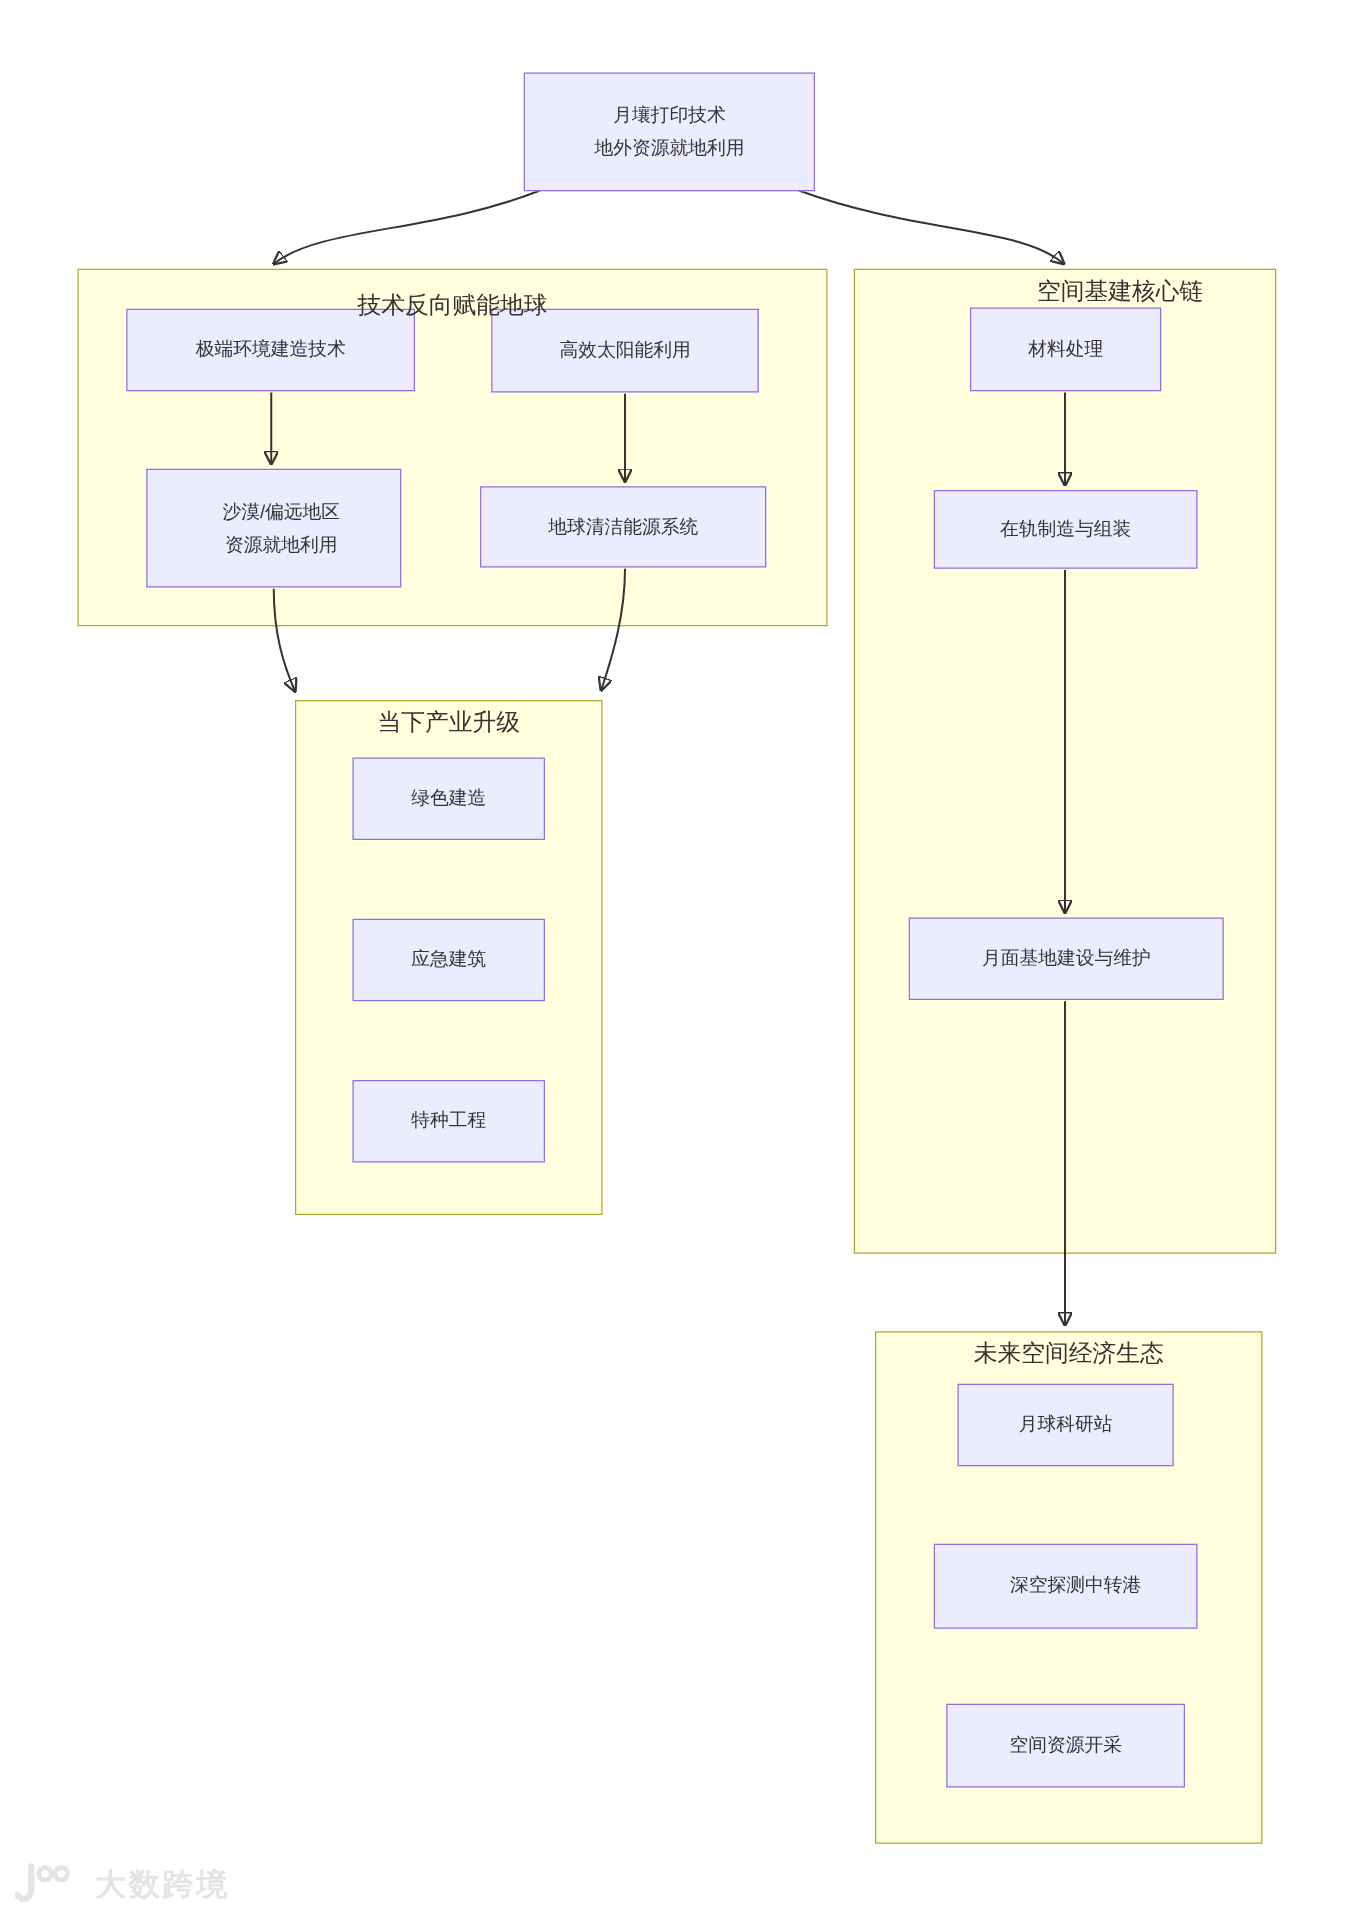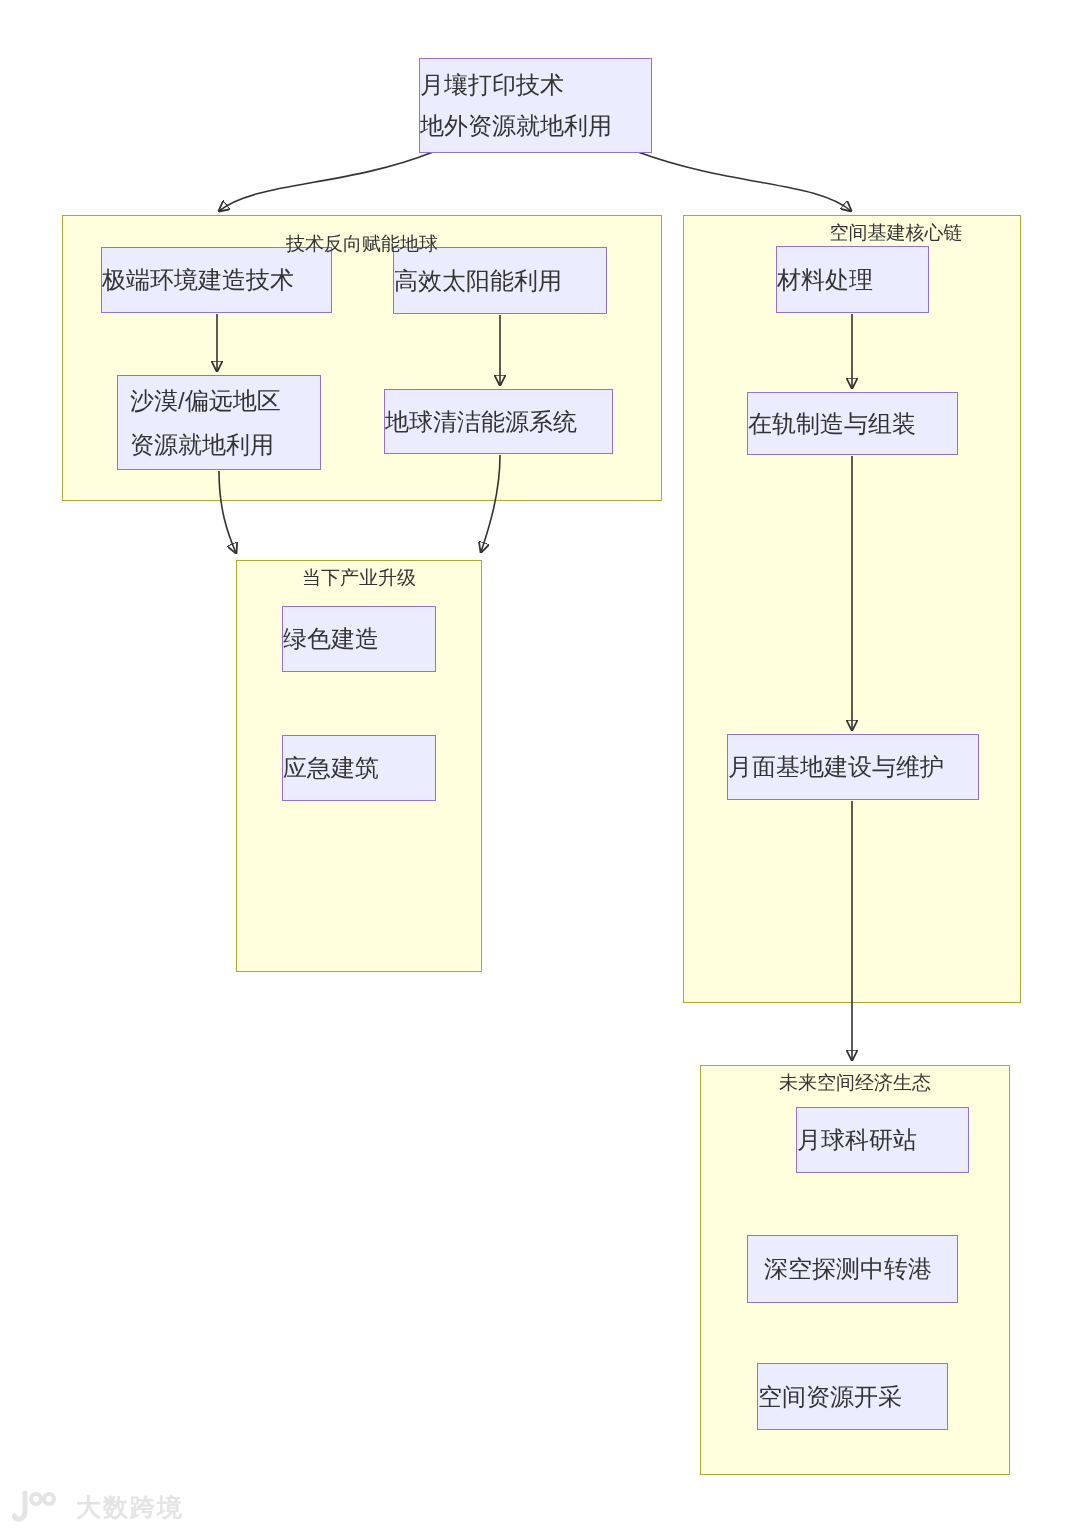--- a/index.html
+++ b/index.html
@@ -41,25 +41,25 @@
     pointer-events:none;
   }
   .edges path{stroke:var(--edge);stroke-width:1.6;fill:none;}
   .node{
     position:absolute;
     background:var(--node-fill);
     border:1px solid var(--node-border);
     box-sizing:border-box;
     display:flex;
     flex-direction:column;
-    align-items:flex-start;
+    align-items:center;
     justify-content:center;
     text-align:center;
     color:var(--text);
-    font-size:24px;
+    font-size:15px;
     line-height:1.72;
     z-index:3;
   }
   .watermark{
     position:absolute;
     left:12px;top:1490px;
     display:flex;
     align-items:center;
     gap:20px;
     color:var(--watermark);
@@ -111,26 +111,27 @@
   <div class="node" style="left:101px;top:247px;width:231px;height:66px;">极端环境建造技术</div>
   <div class="node" style="left:393px;top:247px;width:214px;height:67px;">高效太阳能利用</div>
   <div class="node" style="left:117px;top:375px;width:204px;height:95px;line-height:1.8;padding-left:12px;">
     <span>沙漠/偏远地区</span>
     <span>资源就地利用</span>
   </div>
   <div class="node" style="left:384px;top:389px;width:229px;height:65px;">地球清洁能源系统</div>
 
   <div class="node" style="left:282px;top:606px;width:154px;height:66px;">绿色建造</div>
   <div class="node" style="left:282px;top:735px;width:154px;height:66px;">应急建筑</div>
+  <div class="node" style="left:282px;top:864px;width:154px;height:66px;">特种工程</div>
 
   <div class="node" style="left:776px;top:246px;width:153px;height:67px;">材料处理</div>
   <div class="node" style="left:747px;top:392px;width:211px;height:63px;">在轨制造与组装</div>
   <div class="node" style="left:727px;top:734px;width:252px;height:66px;">月面基地建设与维护</div>
 
-  <div class="node" style="left:766px;top:1107px;width:173px;height:66px;margin-left:30px;">月球科研站</div>
+  <div class="node" style="left:766px;top:1107px;width:173px;height:66px;">月球科研站</div>
   <div class="node" style="left:747px;top:1235px;width:211px;height:68px;padding-left:16px;">深空探测中转港</div>
   <div class="node" style="left:757px;top:1363px;width:191px;height:67px;">空间资源开采</div>
 
   <div class="watermark">
     <svg width="44" height="34" viewBox="0 0 44 34">
       <path d="M13,3 L13,21 C13,29 6,32 2,26" stroke="#E4E4E4" stroke-width="5" fill="none" stroke-linecap="round"></path>
       <circle cx="24" cy="9" r="5" stroke="#E4E4E4" stroke-width="4" fill="none"></circle>
       <circle cx="37" cy="9" r="5" stroke="#E4E4E4" stroke-width="4" fill="none"></circle>
     </svg>
     <span class="brand">大数跨境</span>

